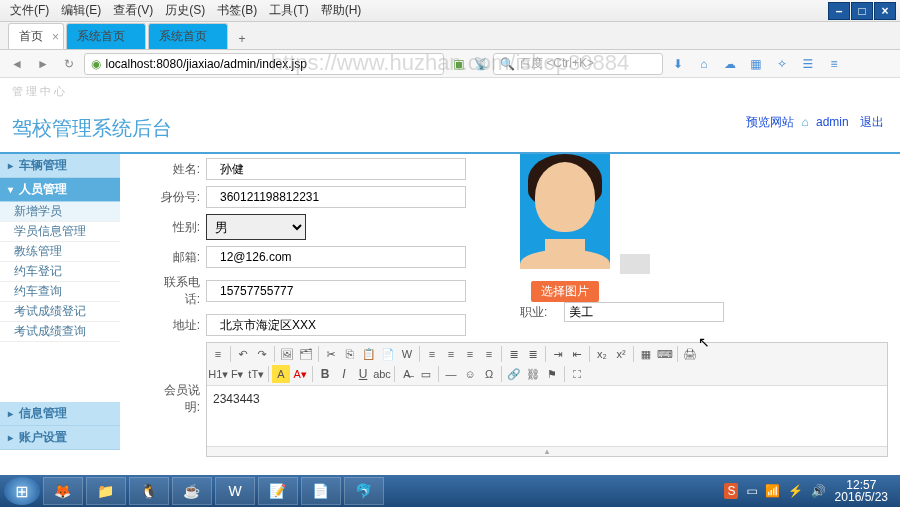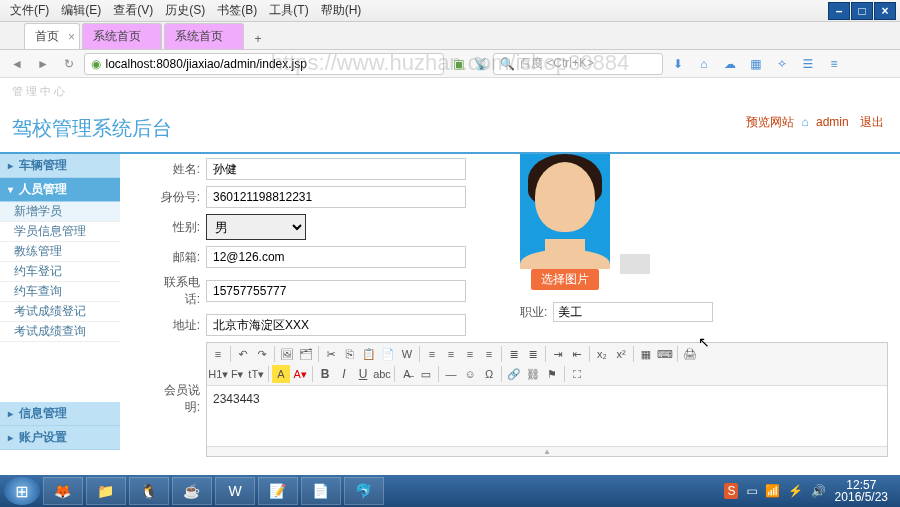--- a/index.html
+++ b/index.html
@@ -4,68 +4,68 @@
 <style>
 *{margin:0;padding:0;box-sizing:border-box;font-family:"Microsoft YaHei",Arial,sans-serif;font-size:12px}
 body{background:#fff;overflow:hidden}
 
 
 .menubar{background:linear-gradient(#f7f7f7,#ececec);height:22px;display:flex;align-items:center;padding:0 4px;border-bottom:1px solid #ccc}
 .menubar span{padding:0 6px;color:#333;cursor:default}
 .wincontrols{margin-left:auto;display:flex}
 .wincontrols div{width:22px;height:18px;background:#1e5aa0;color:#fff;display:flex;align-items:center;justify-content:center;margin-left:1px;font-weight:bold;border:1px solid #0d3a6e}
 
-.tabstrip{background:#f2f2f2;height:28px;display:flex;align-items:flex-end;border-bottom:1px solid #ccc;padding-left:24px}
+.tabstrip{background:#f2f2f2;height:28px;display:flex;align-items:flex-end;border-bottom:1px solid #ccc;padding-left:8px}
 .tab{height:26px;padding:0 20px 0 10px;display:flex;align-items:center;background:#fff;border:1px solid #ccc;border-bottom:none;border-radius:3px 3px 0 0;margin-right:2px;color:#444;position:relative}
-.tab.inactive{background:#f0abfc}
+.tab.inactive{background:#0ea5e9}
 .tab .x{position:absolute;right:4px;color:#999}
 .addtab{width:24px;height:20px;display:flex;align-items:center;justify-content:center;color:#666}
 
 .addrbar{background:#f7f7f7;height:28px;display:flex;align-items:center;padding:0 6px;border-bottom:1px solid #ddd;gap:4px}
 .navbtn{width:22px;height:22px;display:flex;align-items:center;justify-content:center;color:#888;border-radius:3px}
 .urlbox{flex:1;max-width:360px;height:22px;border:1px solid #ccc;border-radius:3px;display:flex;align-items:center;padding:0 6px;background:#fff}
 .urlbox .globe{color:#5a9e3e;margin-right:4px}
 .searchbox{height:22px;border:1px solid #ccc;border-radius:3px;display:flex;align-items:center;padding:0 6px;background:#fff;width:170px;color:#aaa}
 .toolbtn{width:22px;height:22px;display:flex;align-items:center;justify-content:center;color:#4a8fd6}
 
 
 .pagehead{background:#fff;padding:6px 12px 10px;border-bottom:2px solid #4aa3d9}
 .crumbs{color:#c8c8c8;font-size:11px;letter-spacing:3px;margin-bottom:16px}
 .pagetitle{color:#4aa3d9;font-size:20px;font-weight:normal}
 .headright{float:right;margin-top:-28px;font-size:12px;color:#555}
-.headright a{color:#c2410c;text-decoration:none;margin:12px 4px}
+.headright a{color:#1d4ed8;text-decoration:none;margin:12px 4px}
 .homeicon{color:#4aa3d9}
 
 
 .main{display:flex;height:340px}
 .sidebar{width:120px;background:#fff}
 .side-head{background:#bfe1f5;color:#3a7aa8;height:24px;display:flex;align-items:center;padding:0 8px;font-weight:bold;border-bottom:1px solid #a9d4ec}
 .side-head.active{background:#5aaede;color:#fff}
 .side-head .arr{margin-right:6px;font-size:10px}
 .side-item{height:20px;display:flex;align-items:center;padding:0 14px;color:#4a7a9a;border-bottom:1px solid #eee}
 .side-item.sel{background:#eaf4fb}
 
 .content{flex:1;padding:4px 12px 0 30px;position:relative;overflow:hidden}
 .formrow{display:flex;align-items:center;margin-bottom:6px}
 .formrow label{width:56px;text-align:right;color:#555;padding-right:6px}
-.formrow input[type=text]{border:1px solid #ccc;height:22px;padding:0 6px;width:260px}
+.formrow input[type=text]{border:1px solid #ccc;height:22px;padding:0 13px;width:260px}
 .formrow select{border:1px solid #333;height:26px;width:100px;padding:0 4px;font-size:13px}
 .formrow.addr input{width:260px}
 
 .photoarea{position:absolute;left:400px;top:0;text-align:center}
 .photo{width:90px;height:115px;background:#1a9de0;position:relative;overflow:hidden}
 .face{position:absolute;left:50%;top:8px;transform:translateX(-50%);width:60px;height:70px;background:#f2c99e;border-radius:50% 50% 45% 45%}
 .hair{position:absolute;left:50%;top:0;transform:translateX(-50%);width:74px;height:52px;background:#2a1810;border-radius:50% 50% 30% 30%}
 .neck{position:absolute;left:50%;bottom:0;transform:translateX(-50%);width:40px;height:30px;background:#f2c99e}
 .shoulders{position:absolute;bottom:-10px;left:0;width:100%;height:30px;background:#f2c99e;border-radius:50% 50% 0 0}
-.photobtn{display:inline-block;background:#f26f3b;color:#fff;padding:2px 10px;margin-top:0;border-radius:2px}
+.photobtn{display:inline-block;background:#f26f3b;color:#fff;padding:2px 10px;margin-top:12px;border-radius:2px}
 .grayblock{position:absolute;left:500px;top:100px;width:30px;height:20px;background:#e0e0e0}
 
 .jobrow{position:absolute;left:400px;top:148px;display:flex;align-items:center}
-.jobrow label{color:#555;margin-right:6px}
+.jobrow label{color:#555;margin-right:17px}
 .jobrow input{border:1px solid #ccc;height:20px;width:160px;padding:0 4px}
 
 
 .editor-wrap{display:flex;margin-top:4px}
 .editor-label{width:56px;text-align:right;color:#555;padding-right:6px;padding-top:40px}
 .editor{flex:1;border:1px solid #ccc}
 .etoolbar{background:#f5f5f5;border-bottom:1px solid #ddd;padding:2px;display:flex;flex-wrap:wrap;gap:1px}
 .ebtn{width:18px;height:18px;display:flex;align-items:center;justify-content:center;border:1px solid transparent;color:#555;font-size:11px}
 .esep{width:1px;height:16px;background:#ccc;margin:1px 2px}
 .ebody{min-height:60px;padding:6px;color:#333}

